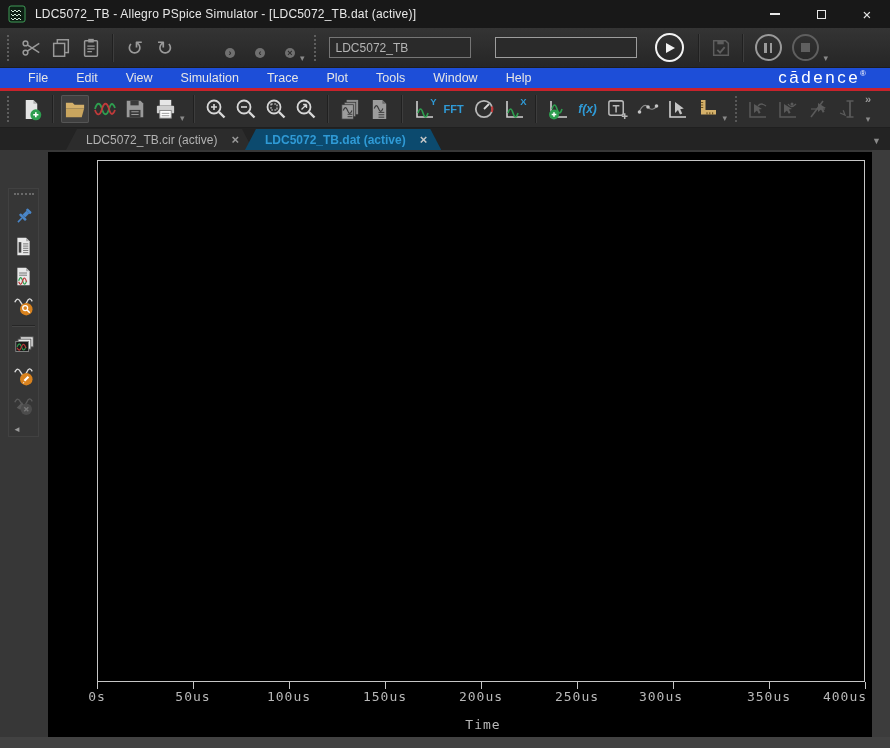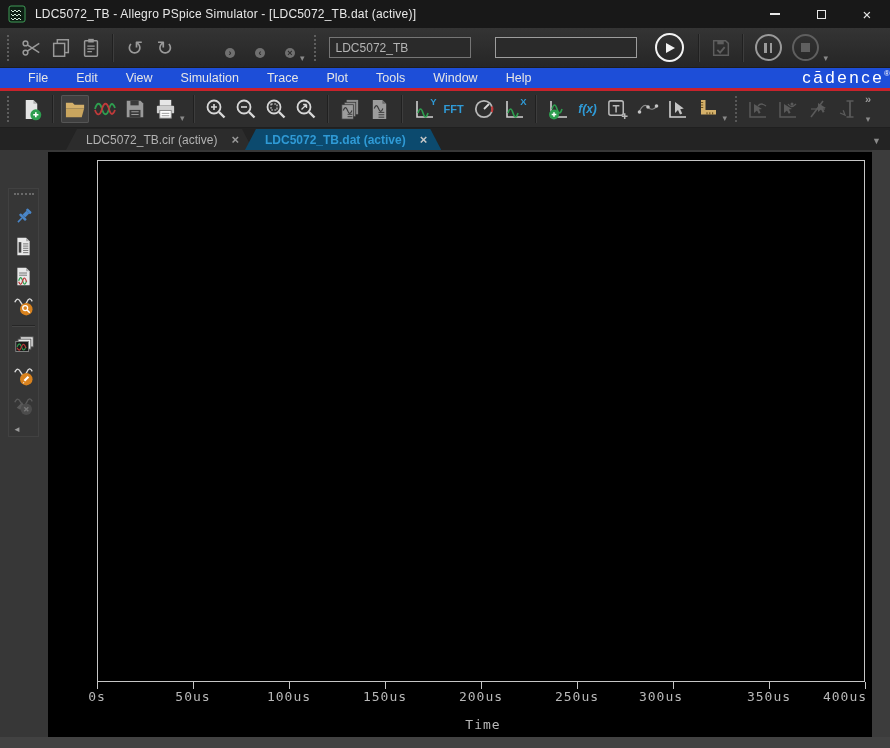--- a/index.html
+++ b/index.html
@@ -35,21 +35,21 @@
   .cbtn { width:27px; height:27px; border-radius:50%; border:2px solid #9a9a9a; display:flex; align-items:center; justify-content:center; gap:3px; margin:0 5px; }
   .cbtn .bar { width:2.5px; height:10px; background:#9a9a9a; }
   .cbtn.dis { border-color:#5f5f5f; }
   .cbtn .sq { width:9px; height:9px; background:#5f5f5f; }
 
   
   .menurow { height:23px; background:#1d4ed8; display:flex; align-items:flex-start; position:relative; }
   .menurow .redline { position:absolute; left:0; right:0; bottom:0; height:3px; background:#c8232c; }
   .menu-items { display:flex; align-items:center; padding-left:14px; }
   .mi { color:#e6e6e6; font-size:12.5px; padding:0 14px; height:20px; line-height:20px; }
-  .brand { margin-left:auto; display:flex; align-items:flex-start; padding-right:0; color:#fff; }
+  .brand { margin-left:auto; display:flex; align-items:flex-start; padding-right:24px; color:#fff; }
   .brand .word { font-size:17px; letter-spacing:2.5px; font-weight:500; }
   .brand .reg { font-size:8px; margin-top:1px; }
 
   
   .row2 { height:37px; background:#2e2e2e; display:flex; align-items:center; border-bottom:1px solid #1f1f1f; }
   .row2 .tbtn { width:28px; height:28px; margin:0 1px; }
   .dotsep { height:26px; border-left:2px dotted #585858; margin:0 6px; }
   .blue-lbl { color:#2f9ad6; font-weight:bold; font-size:11px; }
   .fx { color:#2f9ad6; font-weight:bold; font-style:italic; font-size:12px; }
   .lett { position:absolute; top:1px; right:1px; color:#2f9ad6; font-size:9.5px; font-weight:bold; }

